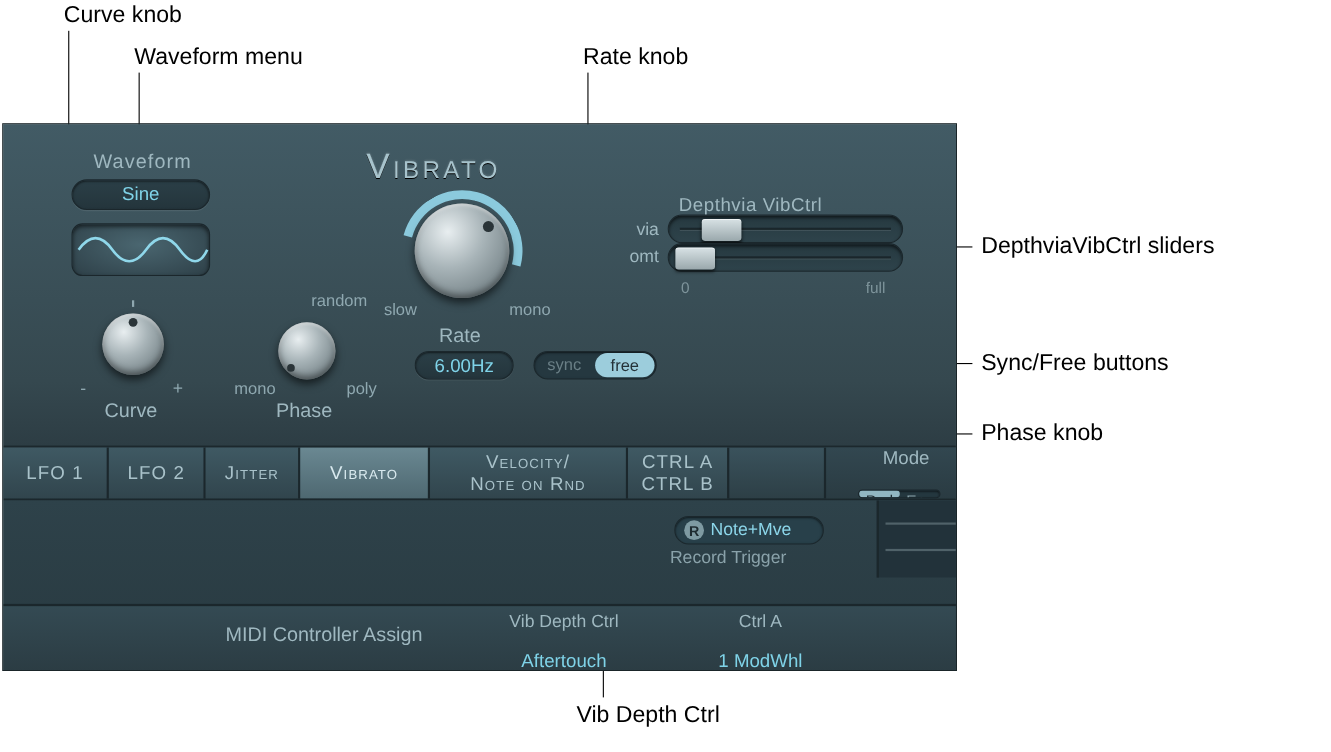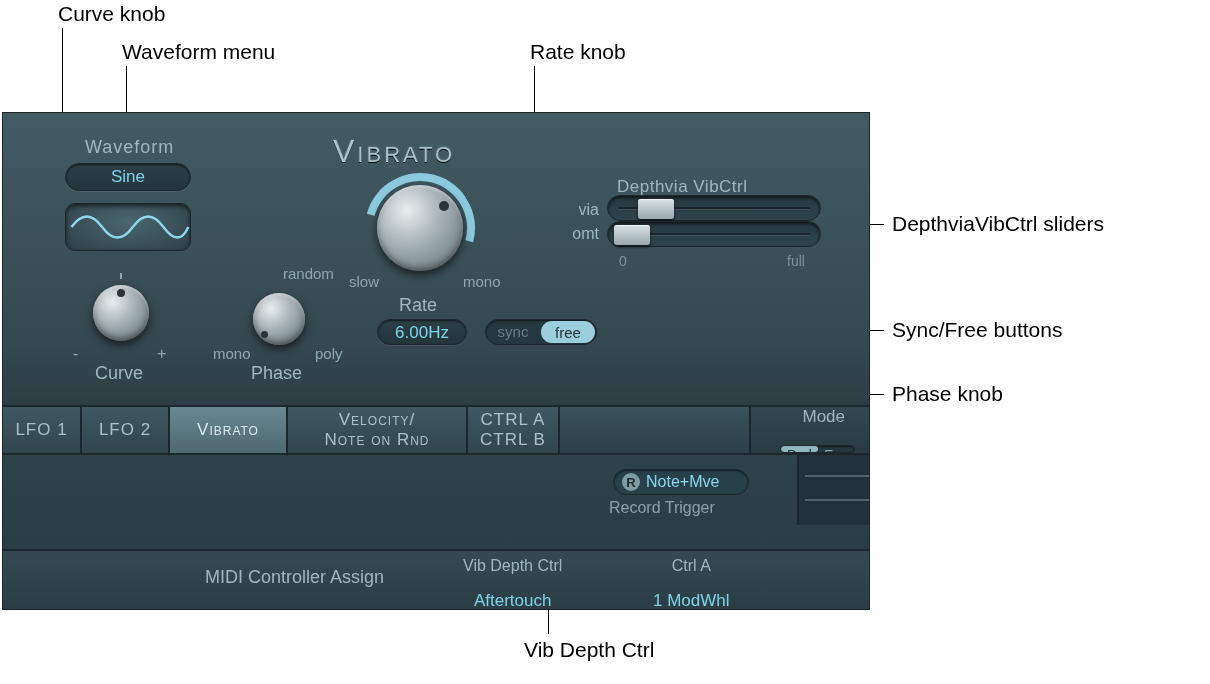--- a/index.html
+++ b/index.html
@@ -337,22 +337,23 @@
     </div>
     <div class="slider-track slider-omt">
       <div class="slider-groove"></div>
       <div class="slider-thumb" style="left:6px;"></div>
     </div>
     <div class="scale-0">0</div>
     <div class="scale-full">full</div>
   </div>
 
   <div class="tabs">
-    <div class="tab" style="width:79px">LFO 1</div>
+    <div class="tab" style="width:96px">LFO 1</div>
     <div class="tab" style="width:88px">LFO 2</div>
+    <div class="tab" style="width:86px">Jitter</div>
     <div class="tab active" style="width:118px">Vibrato</div>
     <div class="tab" style="width:180px">
       <span>Velocity/</span>
       <span>Note on Rnd</span>
     </div>
     <div class="tab" style="width:92px">
       <span>CTRL A</span>
       <span>CTRL B</span>
     </div>
     <div class="tab mode" style="width:120px">

